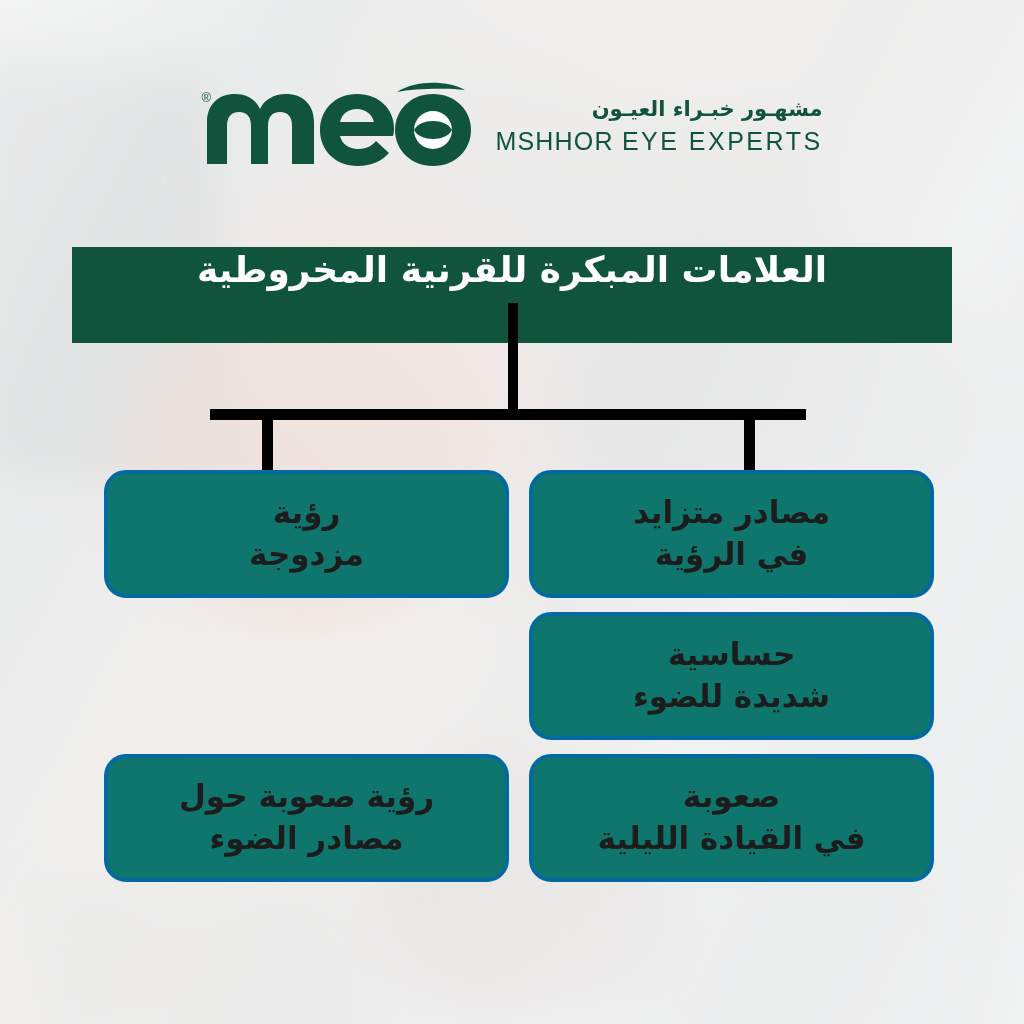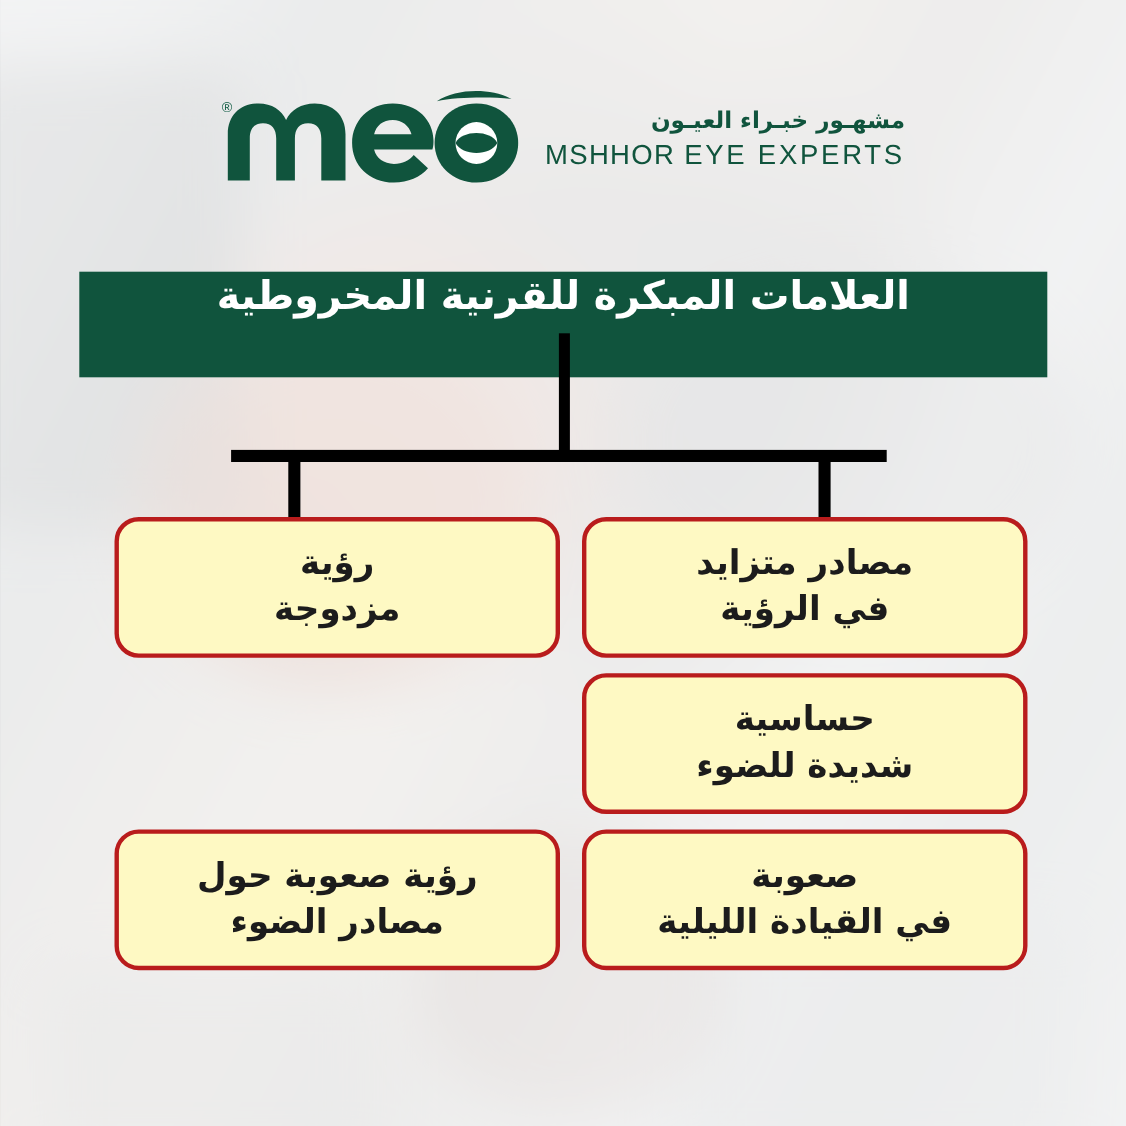--- a/index.html
+++ b/index.html
@@ -157,22 +157,22 @@
   }
   .grid-row {
     display: flex;
     flex-direction: row;
     gap: 20px;
     justify-content: space-between;
   }
   .node {
     width: 405px;
     height: 128px;
-    background: #fef9c3;
-    border: 4px solid #b91c1c;
+    background: #0f766e;
+    border: 4px solid #0369a1;
     border-radius: 22px;
     display: flex;
     align-items: center;
     justify-content: center;
     box-sizing: border-box;
     padding: 6px 14px;
   }
   .node-text {
     color: #1c1c1c;
     font-size: 31px;

